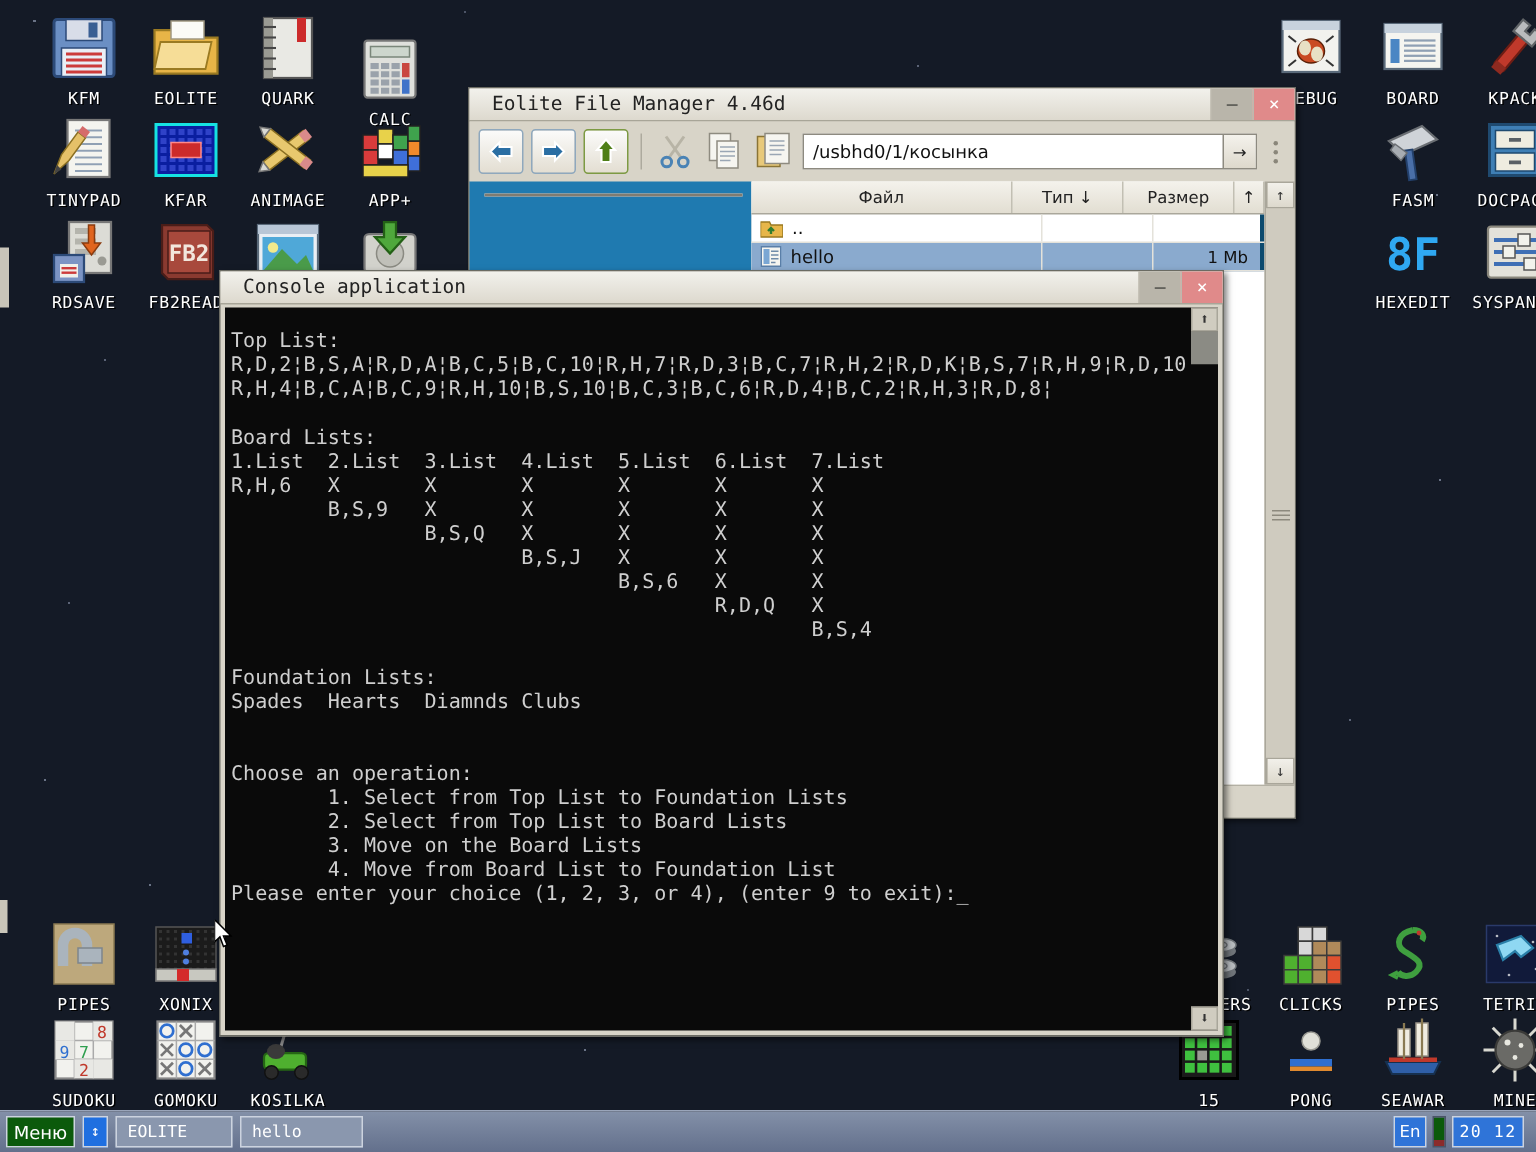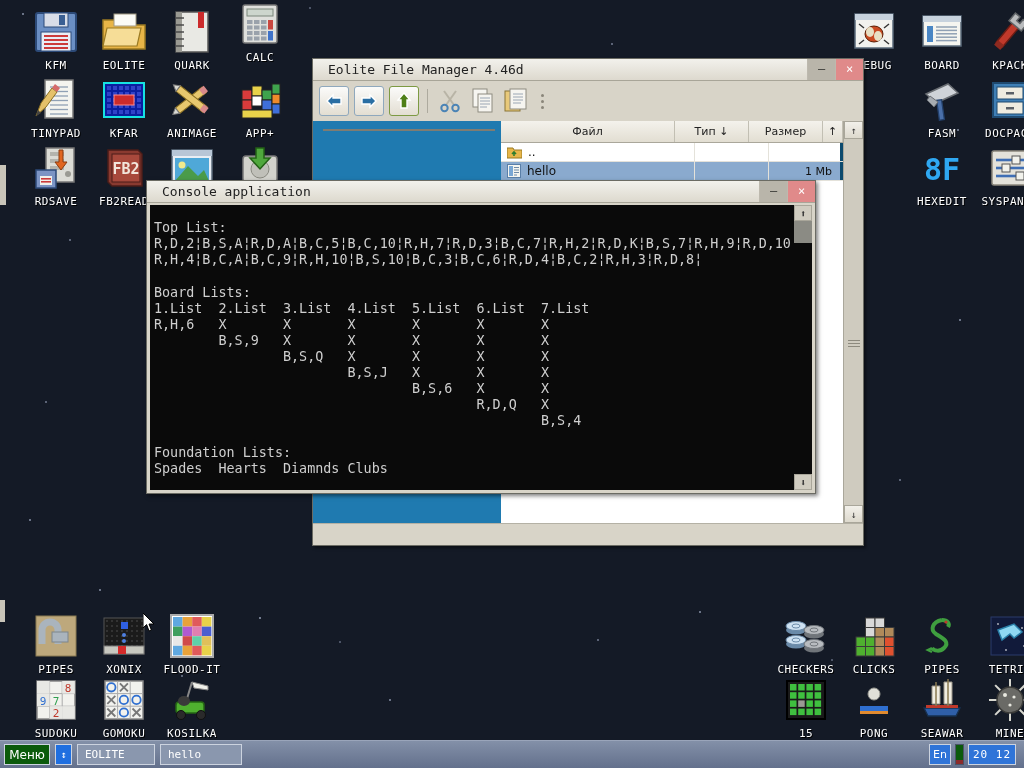--- a/index.html
+++ b/index.html
@@ -180,21 +180,21 @@
   .sb-track { flex:1; position:relative; background:#cfcbbf; }
   .sb-grip { position:absolute; left:2px; right:2px; top:190px; height:28px;
              display:flex; flex-direction:column; justify-content:center; align-items:center; gap:2px; }
   .sb-grip i { width:12px;height:1px;background:#8d8a7e;display:block; }
   .eo-foot { height: 22px; background:#d8d4c8; border-top:1px solid #b4b1a5; }
 
   
   #console {
     position: absolute;
     left: 146px; top: 180px;
-    width: 670px; height: 314px;
+    width: 670px; height: 511px;
     background: #d8d4c8;
     border: 1px solid #6b6b63;
     box-shadow: 2px 2px 4px rgba(0,0,0,.5);
   }
   .con-area {
     position: absolute; left:3px; top:24px; right:3px; bottom:3px;
     background: #0a0a0a;
     display:flex;
   }
   .con-text {
@@ -289,21 +289,21 @@
             <line x1="8" y1="10" x2="16" y2="10"></line>
             <line x1="8" y1="17" x2="16" y2="17"></line>
             <line x1="8" y1="24" x2="16" y2="24"></line>
             <line x1="8" y1="31" x2="16" y2="31"></line>
             <line x1="8" y1="38" x2="16" y2="38"></line>
           </g>
           <rect x="30" y="4" width="6" height="16" fill="#cc2b2b"></rect>
         </svg></span>
       <span class="lbl">QUARK</span>
     </div>
-    <div class="dicon" style="left: 214px; top: 0;">
+    <div class="dicon" style="left: 214px; top: 22px;">
       <span class="glyph"><svg width="48" height="48" viewBox="0 0 48 48">
           <rect x="7" y="5" width="34" height="38" rx="2" fill="#dfe0dc" stroke="#777" stroke-width="1.5"></rect>
           <rect x="11" y="9" width="26" height="7" fill="#cdd6cd" stroke="#7a867a"></rect>
           <g fill="#9aa2ab">
             <rect x="11" y="20" width="5.5" height="4"></rect>
             <rect x="18" y="20" width="5.5" height="4"></rect>
             <rect x="25" y="20" width="5.5" height="4"></rect>
             <rect x="11" y="25.5" width="5.5" height="4"></rect>
             <rect x="18" y="25.5" width="5.5" height="4"></rect>
             <rect x="25" y="25.5" width="5.5" height="4"></rect>
@@ -874,20 +874,24 @@
         <rect x="1" y="3" width="15" height="20" fill="#e8c97a" stroke="#8a7436"></rect>
         <rect x="6" y="1" width="16" height="20" fill="#f6f5f0" stroke="#8e8b80"></rect>
         <g stroke="#9aa6b4" stroke-width="1">
           <line x1="9" y1="6" x2="19" y2="6"></line>
             <line x1="9" y1="9" x2="19" y2="9"></line>
           <line x1="9" y1="12" x2="19" y2="12"></line>
             <line x1="9" y1="15" x2="17" y2="15"></line>
         </g>
       </svg>
     </div>
+    <div class="path-box">
+      <span>/usbhd0/1/косынка</span>
+      <span class="path-go">→</span>
+    </div>
     <div class="dots">
         <i></i>
         <i></i>
         <i></i>
       </div>
   </div>
 
   <div class="eo-body">
     <div class="eo-side">
       <div class="side-panel">

